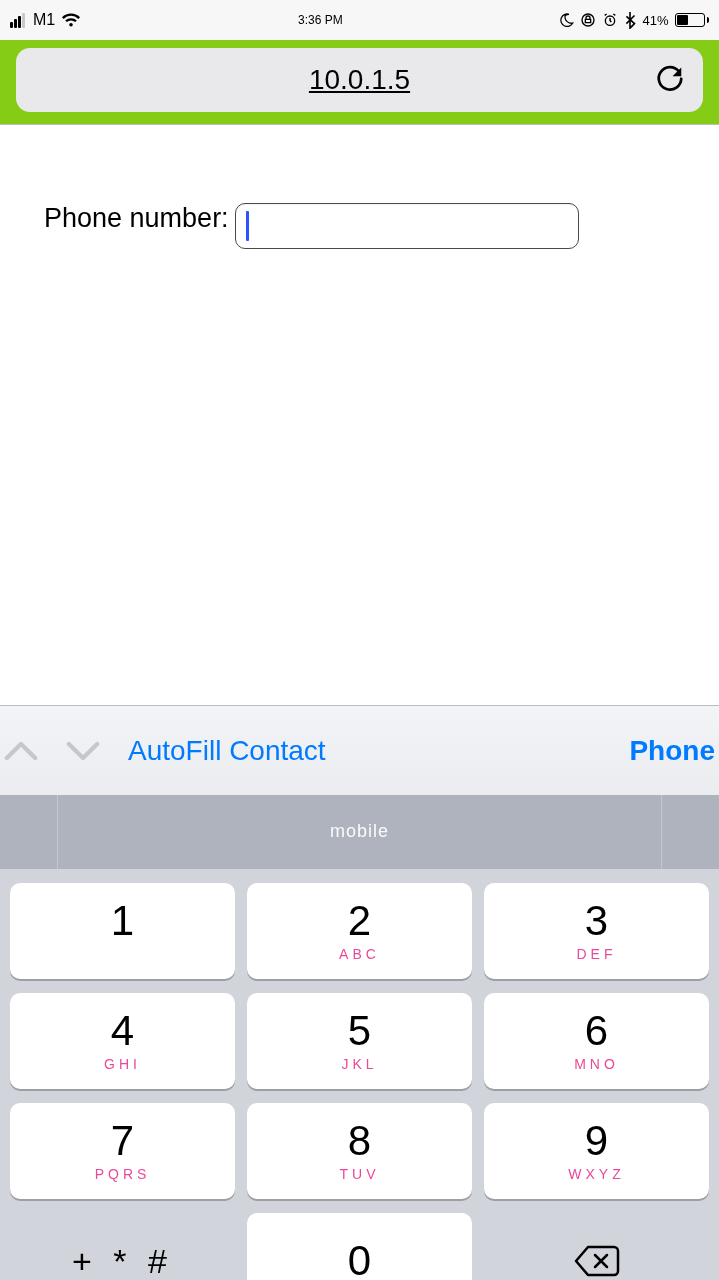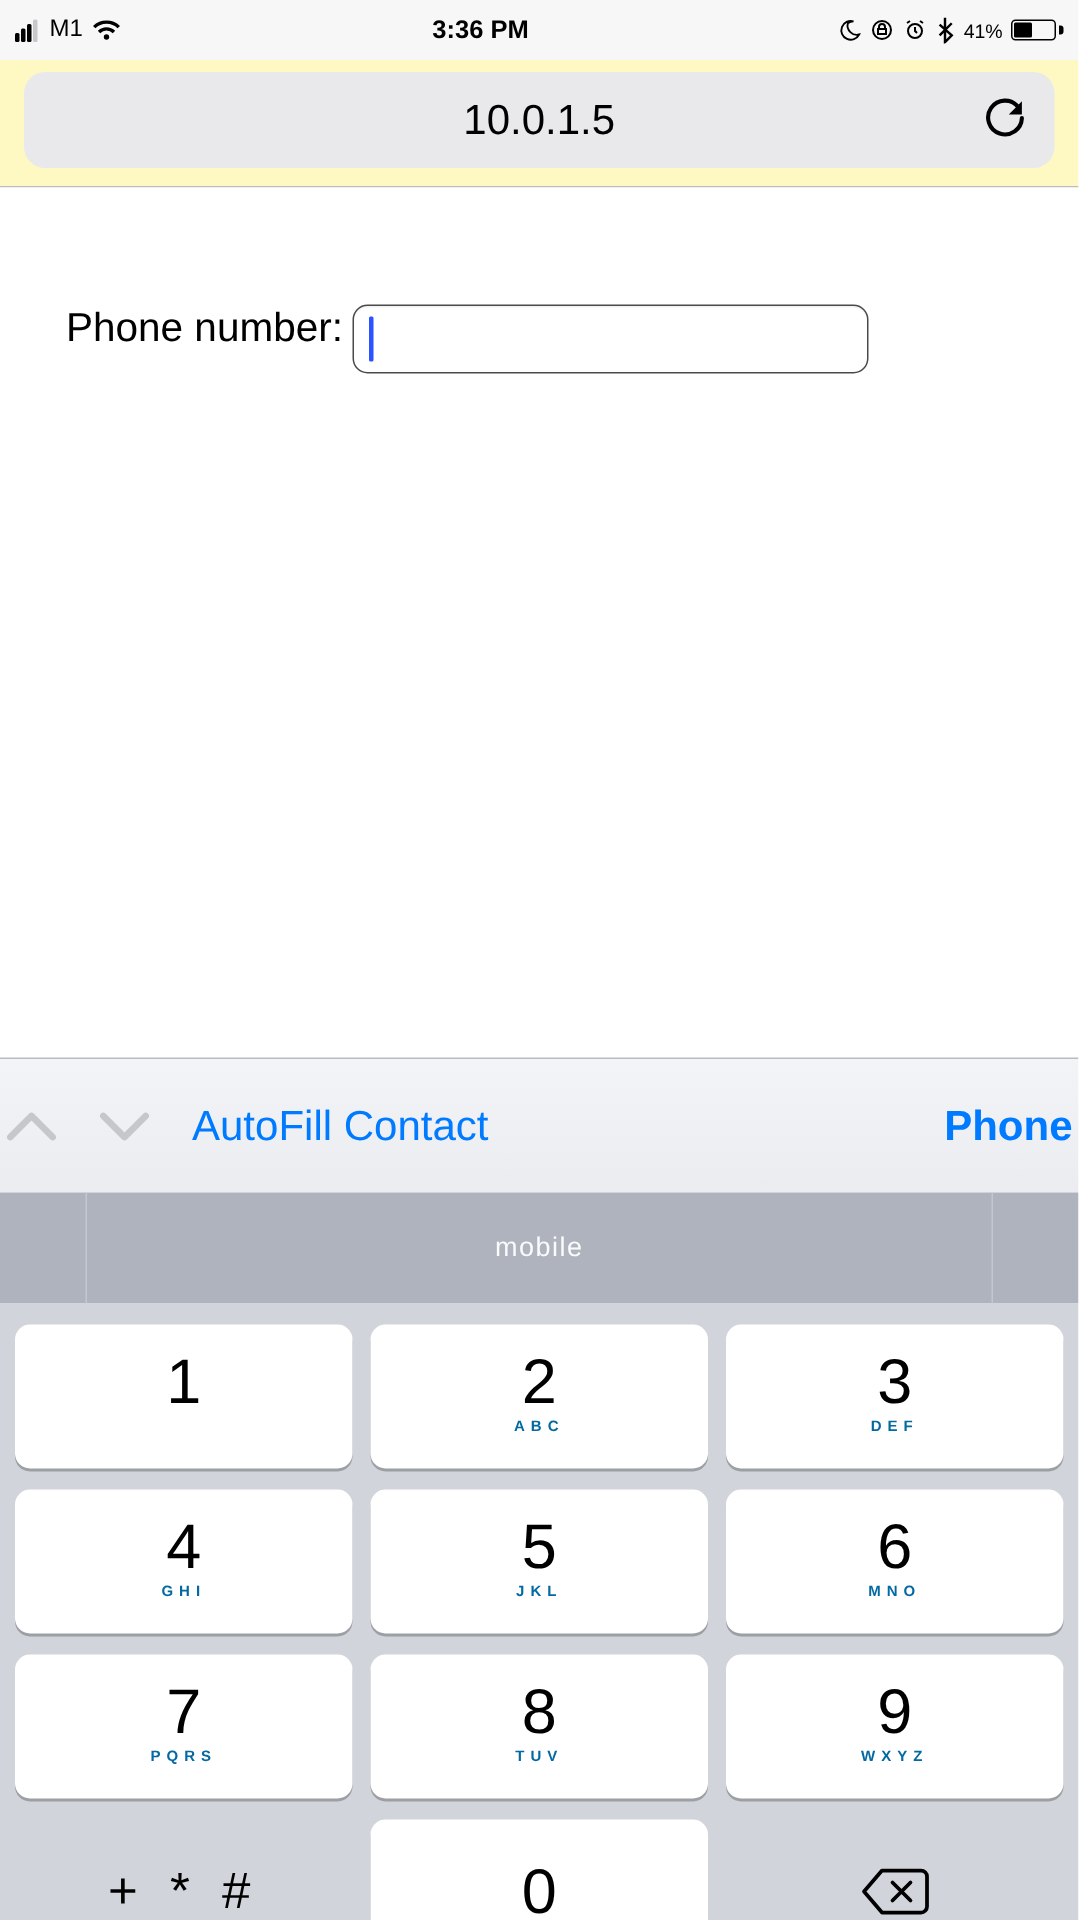--- a/index.html
+++ b/index.html
@@ -1,35 +1,35 @@
 <!DOCTYPE html>
 <html><head>
   <meta charset="utf-8">
   <style>
     * { margin: 0; padding: 0; box-sizing: border-box; -webkit-font-smoothing: antialiased; }
     html, body { width: 719px; height: 1280px; overflow: hidden; font-family: -apple-system, "Helvetica Neue", Arial, sans-serif; background:#fff; }
 
     
     .status-bar { height: 40px; width: 100%; display:flex; align-items:center; justify-content:space-between; padding:0 10px; background:#f7f7f7; font-size:15px; color:#000;text-align:right; }
     .status-left, .status-right { display:flex; align-items:center; gap:6px; }
-    .status-center { font-weight:700; font-size:17px; }
+    .status-center { font-weight:400; font-size:12px; }
     .cell-bars { display:flex; align-items:flex-end; gap:1px; }
     .cell-bars span { width:3px; background:#000; border-radius:1px; display:block; }
     .cell-bars .b1{height:6px}.cell-bars .b2{height:9px}.cell-bars .b3{height:12px}.cell-bars .b4{height:15px;background:#c7c7cc}
     .carrier { font-size:16px; font-weight:500; margin-left:2px; }
     .wifi-icon svg { display:block; }
     .status-ico { display:flex; align-items:center; }
     .status-right .txt { font-size:13px; }
     .battery { display:flex; align-items:center; gap:2px; }
     .battery-body { width:30px; height:14px; border:1.5px solid #000; border-radius:3px; position:relative; }
     .battery-fill { position:absolute; left:1px; top:1px; bottom:1px; width:40%; background:#000; border-radius:1px; }
     .battery-cap { width:2.5px; height:6px; background:#000; border-radius:0 2px 2px 0; }
 
     
-    .url-area { background:#fef9c3; padding:8px 16px 12px; border-bottom:1px solid #bdbdc0; }
+    .url-area { background:#84cc16; padding:8px 16px 12px; border-bottom:1px solid #bdbdc0;text-decoration:underline; }
     .url-bar { height:64px; background:#e9e9ec; border-radius:14px; display:flex; align-items:center; justify-content:center; position:relative; }
     .url-text { font-size:28px; color:#000; font-weight:400; }
     .reload-btn { position:absolute; right:18px; top:50%; transform:translateY(-50%); }
     .reload-btn svg { display:block; }
 
     
     .page-content { background:#fff; height:580px; padding:78px 44px 0; }
     .form-row { display:flex; align-items:flex-start; gap:6px; }
     .form-label { font-size:27px; color:#000; }
     .phone-input { width:344px; height:46px; border:1px solid #4a4a4a; border-radius:10px; padding:4px 10px; font-size:22px; box-shadow: inset 0 1px 1px rgba(0,0,0,0.06); position:relative; background:#fff; display:flex; align-items:center; }
@@ -50,21 +50,21 @@
     .strip-edge.r { border-right:none; border-left:1px solid #c3c7cf; }
     .strip-center { flex:1; display:flex; flex-direction:column; align-items:center; justify-content:center; color:#fff; }
     .strip-label { font-size:18px; opacity:.95; letter-spacing:1px; line-height:1; margin-bottom:2px; }
     .strip-value { font-size:30px; font-weight:300; letter-spacing:1px; }
 
     
     .keypad { background:#d1d4da; padding:14px 10px 10px; display:grid; grid-template-columns:repeat(3,1fr); grid-auto-rows:96px; gap:14px 12px; }
     .key { background:#fff; border-radius:10px; box-shadow:0 2px 0 rgba(0,0,0,0.25); display:flex; flex-direction:column; align-items:center; justify-content:center; user-select:none; cursor:pointer; }
     .key-empty { background:transparent; box-shadow:none; cursor:pointer; justify-content:center; }
     .key-digit { font-size:42px; font-weight:400; line-height:1; color:#000; }
-    .key-letters { font-size:10px; font-weight:700; letter-spacing:4px; color:#0369a1; margin-top:4px; height:16px; }
+    .key-letters { font-size:14px; font-weight:400; letter-spacing:4px; color:#ec4899; margin-top:4px; height:16px; }
     .key-1 .key-letters { visibility:hidden; }
     .symbols { font-size:34px; color:#000; letter-spacing:6px; font-weight:300; }
     .backspace-icon svg { display:block; }
 
   </style>
 </head>
 <body>
 
 <div class="status-bar">
   <div class="status-left">

